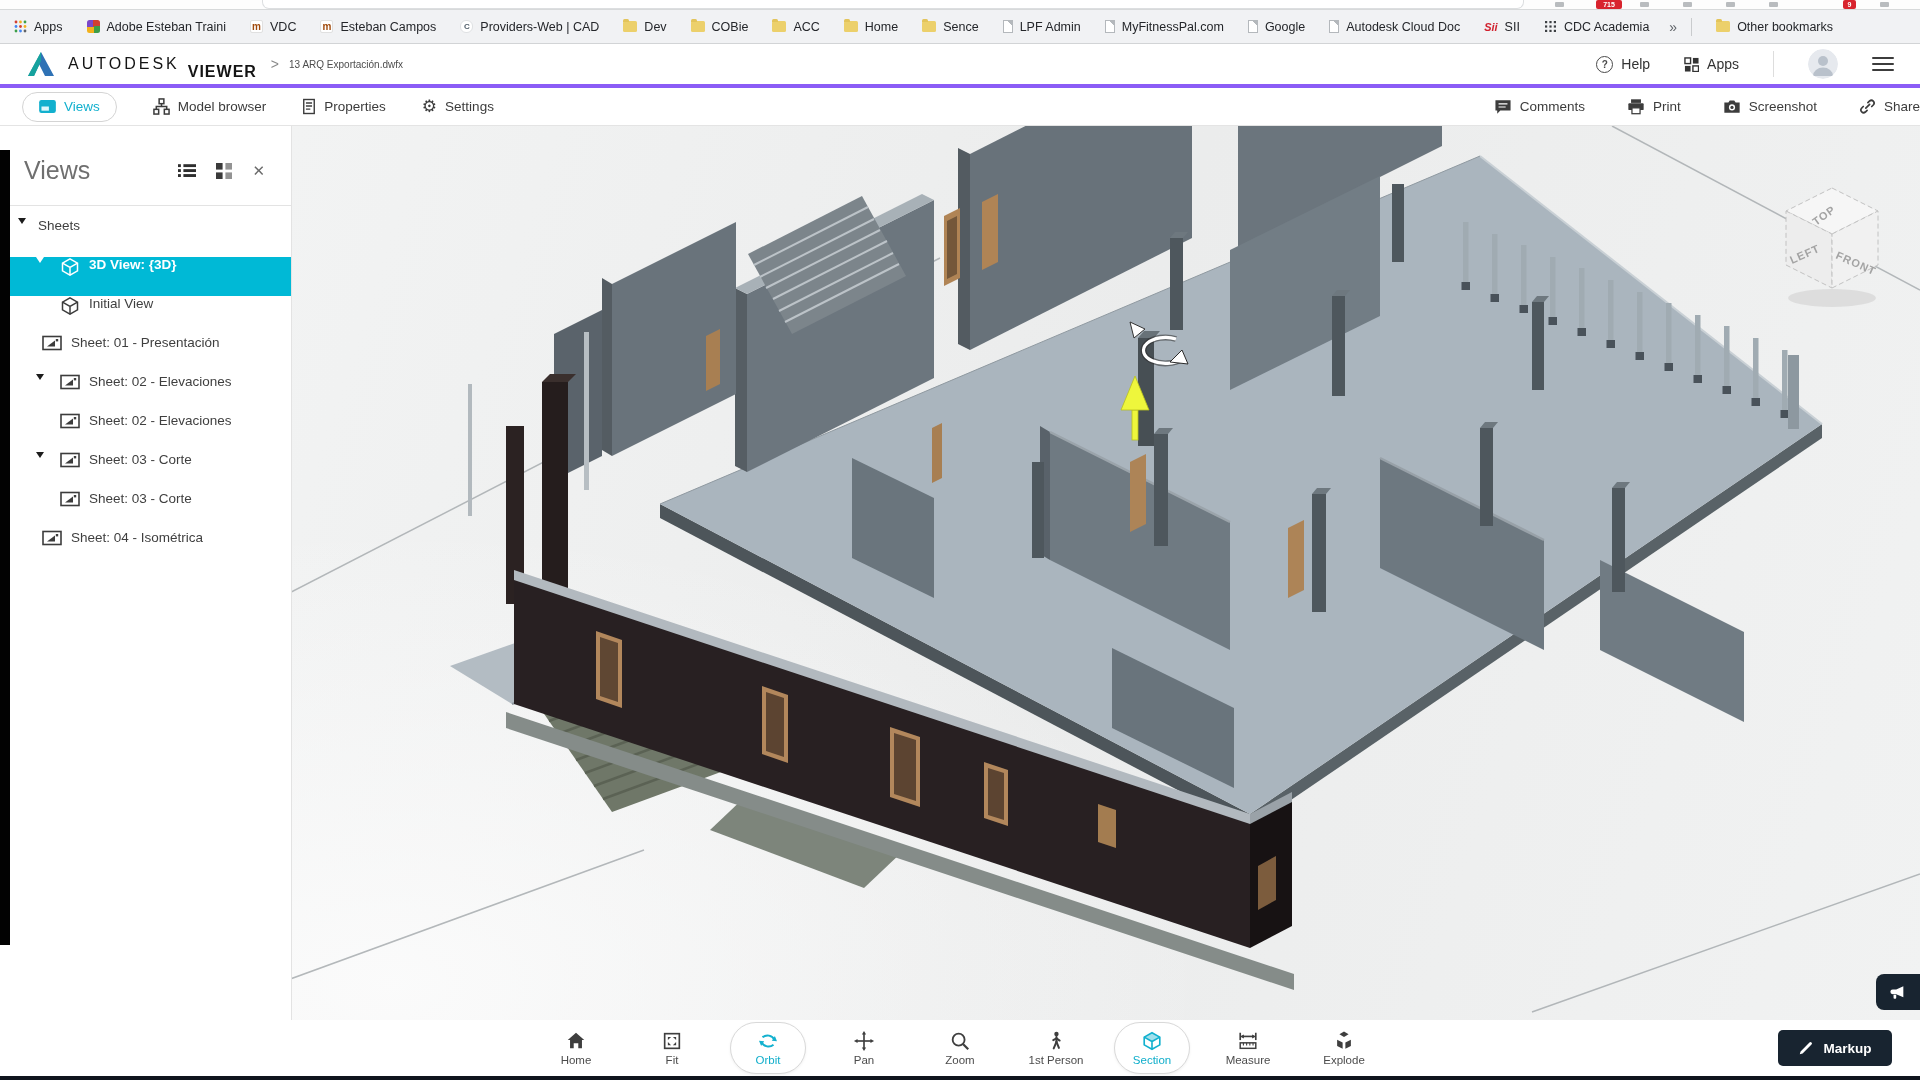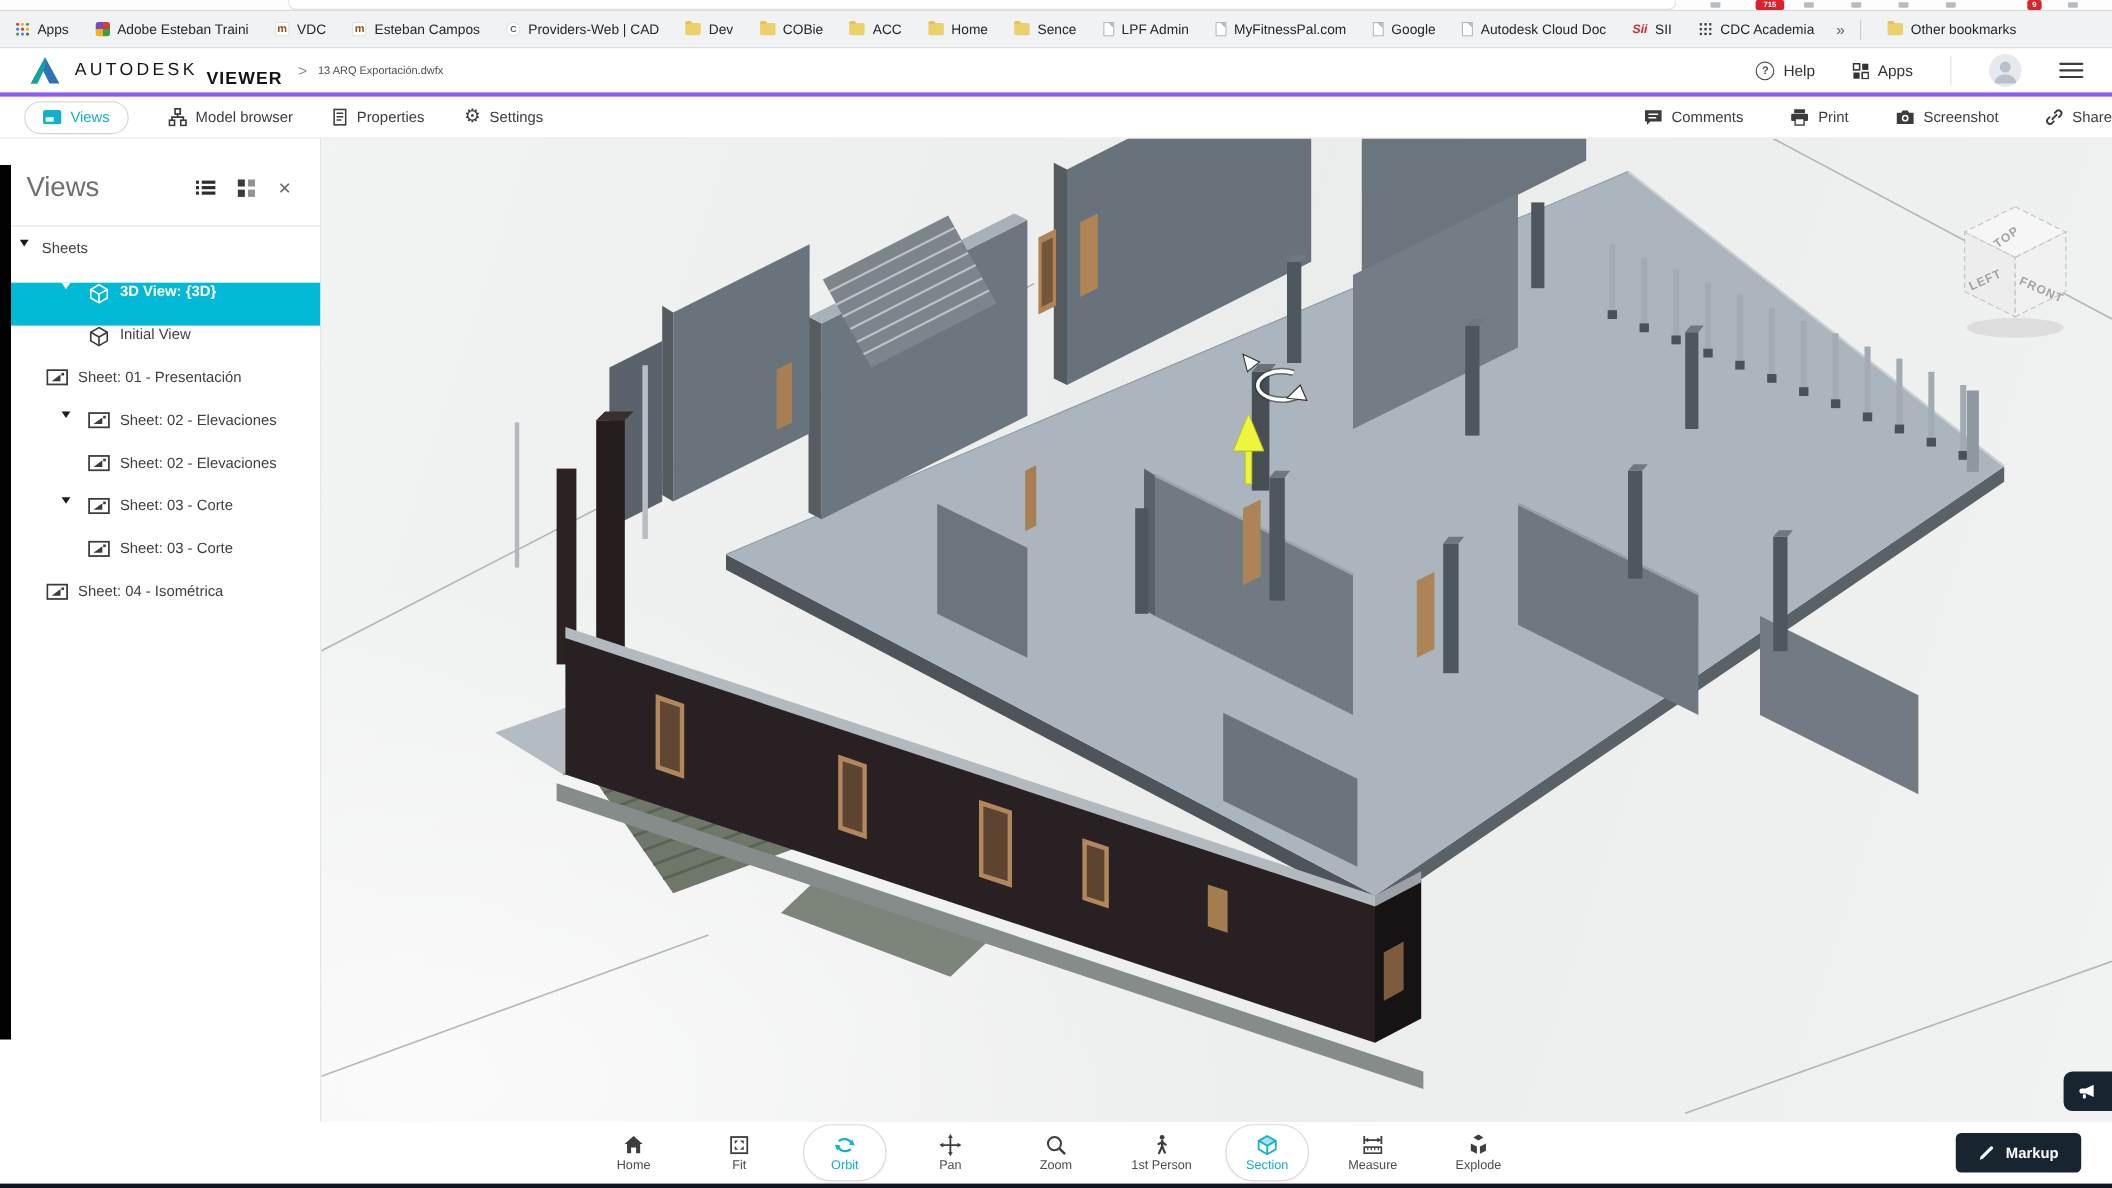--- a/index.html
+++ b/index.html
@@ -75,21 +75,21 @@
     border-right:1px solid #e3e3e3; z-index:20; }
   .vp-head { display:flex; align-items:center; padding:30px 26px 20px 24px; }
   .vp-title { font-size:25px; color:#6f6f6f; }
   .vp-actions { margin-left:auto; display:flex; align-items:center; gap:20px; }
   .vp-actions .ticon { cursor:pointer; }
   .x-glyph { font-size:15px; color:#6b6b6b; }
   .vp-divider { height:1px; background:#e3e3e3; margin:0 0 0 10px; }
   .tree { padding-top:12px; }
   .trow { height:39px; display:flex; align-items:flex-start; padding-left:18px; cursor:pointer;
     font-size:13.5px; color:#3f3f3f; }
-  .trow.ind1 { padding-left:56px; }
+  .trow.ind1 { padding-left:36px; }
   .trow.sel { background:#00b9d6; color:#fff; font-weight:bold; }
   .tw { width:20px; flex:0 0 auto; display:flex; align-items:center; }
   .tri { width:0; height:0; border-left:4.5px solid transparent; border-right:4.5px solid transparent;
     border-top:6px solid #1c1c1c; }
   .trow.sel .tri { border-top-color:#fff; }
   .node-ico { width:20px; height:20px; margin:0 9px 0 4px; flex:0 0 auto; color:#3c3c3c; }
   .trow.sel .node-ico { color:#fff; }
   .tlabel { white-space:nowrap; }
 
   

